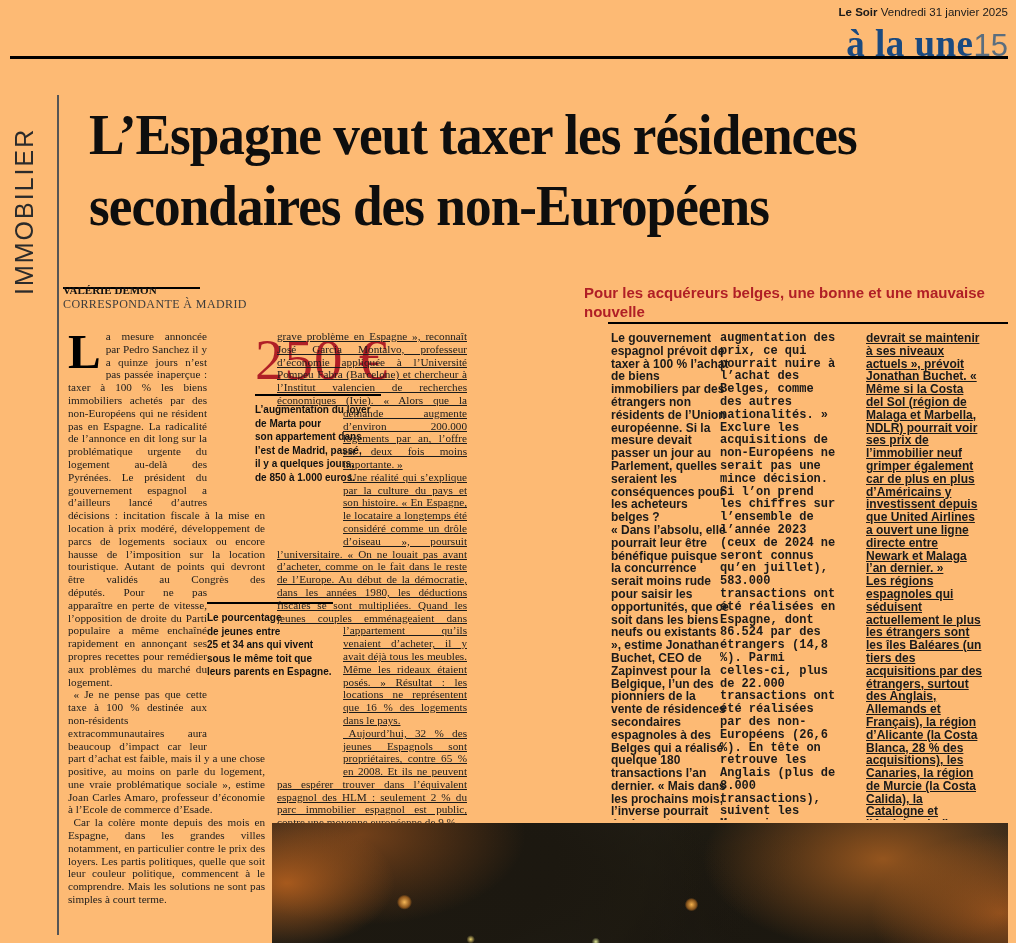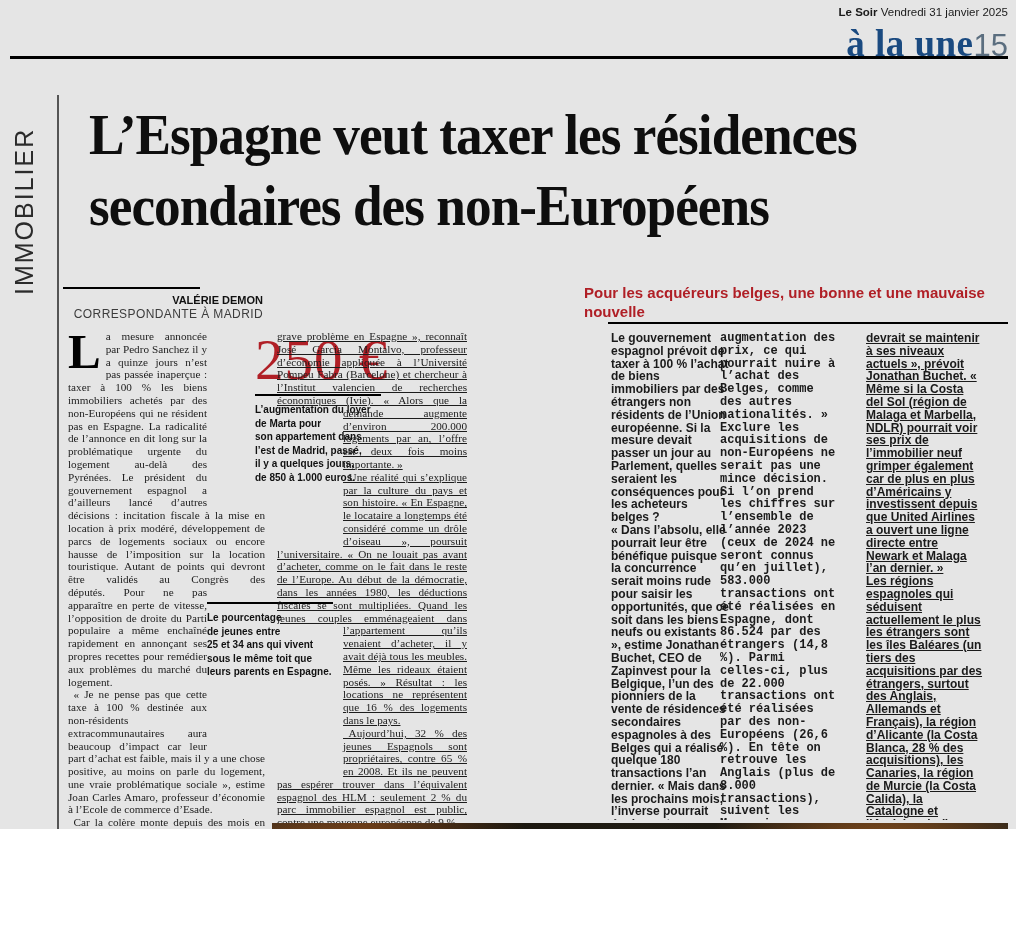--- a/index.html
+++ b/index.html
@@ -1,18 +1,18 @@
 <!DOCTYPE html>
 <html lang="fr"><head>
 <meta charset="utf-8">
 <style>
   html,body{margin:0;padding:0;}
   body{width:1016px;height:943px;overflow:hidden;background:#fff;
        font-family:"Liberation Serif", serif;color:#1c1c1c;}
-  .page{position:relative;width:1016px;height:829px;background:#e5e5e5;overflow:hidden;}
+  .page{position:relative;width:1016px;height:943px;background:#fdba74;overflow:hidden;}
 
   
   .masthead{position:absolute;top:6px;right:8px;font-family:"Liberation Sans",sans-serif;
             font-size:11.5px;color:#1a1a1a;}
   .masthead .brand{font-weight:bold;}
   .section-line{position:absolute;top:22px;right:8px;width:400px;text-align:right;}
   .section-title{font-family:"Liberation Serif",serif;font-weight:bold;font-size:37px;
                  color:#1a4a80;letter-spacing:.5px;}
   .page-number{font-family:"Liberation Sans",sans-serif;font-size:31px;color:#5b6e7f;
                }
@@ -26,21 +26,21 @@
   .kicker-rule{position:absolute;left:57px;top:95px;width:1.5px;height:840px;background:#555;}
 
   
   .headline{position:absolute;left:73px;top:88px;width:940px;color:#0e0e0e;
             font-family:"Liberation Serif",serif;font-weight:bold;line-height:63px;}
   .headline span{display:inline-block;transform:scaleX(.95);transform-origin:left;
                  font-size:56px;letter-spacing:-1px;white-space:nowrap;}
   .standfirst{position:absolute;left:70px;top:221px;width:940px;
               font-family:"Liberation Serif",serif;font-size:18.5px;line-height:23px;color:#141414;}
   .byline-rule{position:absolute;left:63px;top:287px;width:137px;height:1.5px;background:#000;}
-  .byline{position:absolute;left:63px;top:294px;width:200px;font-family:Liberation Sans, sans-serif;text-align:right;}
+  .byline{position:absolute;left:63px;top:284px;width:200px;font-family:Liberation Serif, serif;}
   .byline .author{font-weight:bold;font-size:11px;color:#111;display:block;}
   .byline .role{font-size:12px;color:#3c3c3c;letter-spacing:.4px;display:block;margin-top:1px;}
 
   
   .body-text{font-size:11.2px;line-height:12.8px;text-align:justify;color:#1c1c1c;
              hyphens:auto;-webkit-hyphens:auto;margin:0;}
   .seg{white-space:pre-line;}
   .col1{position:absolute;left:68px;top:330px;width:197px;height:610px;overflow:hidden;}
   .col2{position:absolute;left:277px;top:330px;width:190px;height:495px;overflow:hidden;text-decoration:underline;}
   .dropcap{float:left;font-family:"Liberation Serif",serif;font-weight:bold;font-size:49px;

